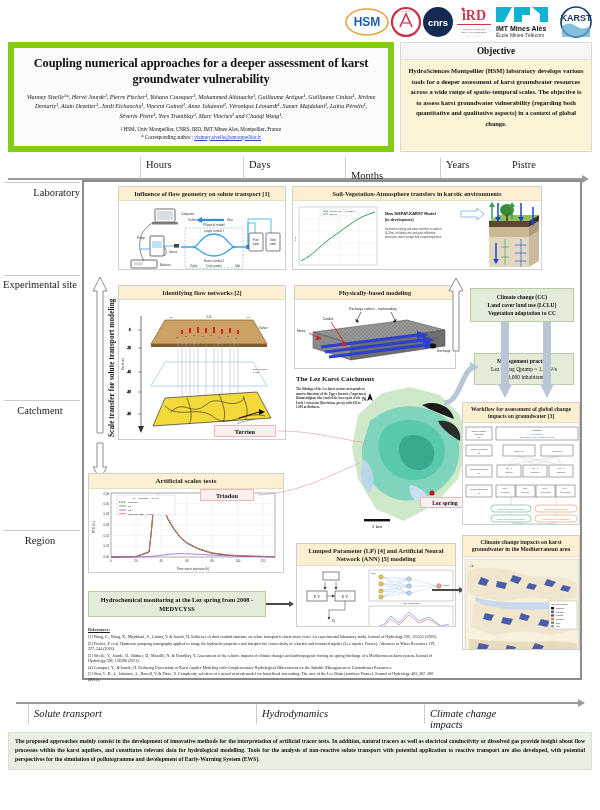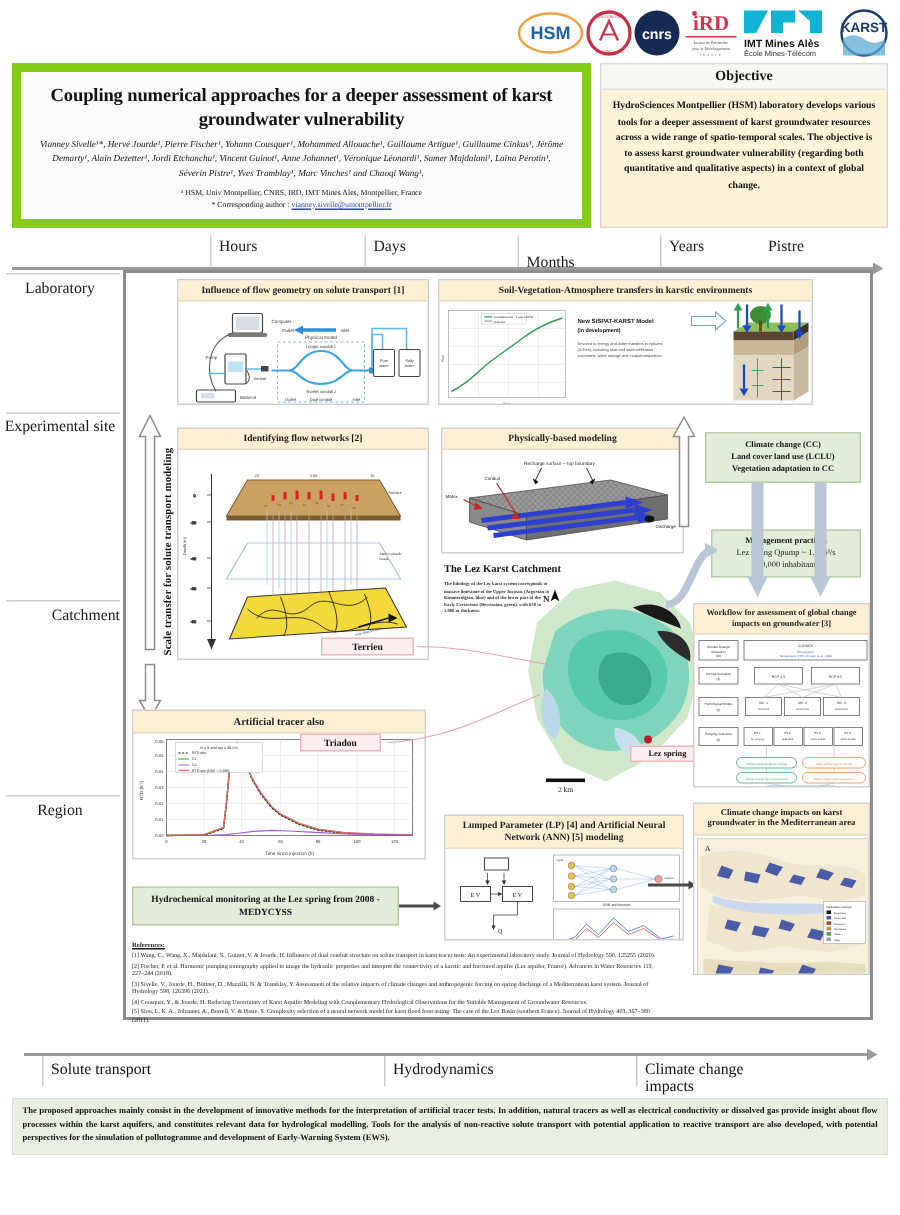--- a/index.html
+++ b/index.html
@@ -114,21 +114,21 @@
     border-left:5px solid #4a4a4a;
   }
 
   .refs {
     position:absolute; font-size:4.05px; line-height:1.44; color:#1a1a1a;
   }
   .refs b { font-size:4.4px; text-decoration:underline; }
   .refs p { margin:0 0 0.5px 0; }
 
   
-  .bottomaxis { position:relative; width:521px; height:30px; }
+  .bottomaxis { position:relative; width:521px; height:30px;font-style:italic; }
   .bcol { position:absolute; font-size:10.5px; }
 
   
   .persp {
     margin:2px 8px 0 8px; border:1px solid #dcdcdc;
   }
   .persphead {
     background:#f7f7f5; border-bottom:1px solid #e2e2e2;
     text-align:center; font-weight:bold; font-size:10px; padding:3px 0;
   }
@@ -226,25 +226,25 @@
   <div class="coldiv" style="left:345px; top:2px; height:21px;"></div>
   <div class="coldiv" style="left:440px; top:2px; height:21px;"></div>
 
   <div class="colhead" style="left:146px; top:4px;">Hours</div>
   <div class="colhead" style="left:249px; top:4px;">Days</div>
   <div class="colhead" style="left:351px; top:4px;margin-top:11px;">Months</div>
   <div class="colhead" style="left:446px; top:4px;">Years</div>
   <div class="colhead" style="left:512px; top:4px;">Pistre</div>
 
   <div class="rowdiv" style="top:27px;"></div>
-  <div class="rowlabel" style="top:32px;">Laboratory</div>
+  <div class="rowlabel" style="top:32px;text-align:right;">Laboratory</div>
   <div class="rowdiv" style="top:120px;"></div>
   <div class="rowlabel" style="top:124px;">Experimental site</div>
   <div class="rowdiv" style="top:245px;"></div>
-  <div class="rowlabel" style="top:250px;text-align:right;">Catchment</div>
+  <div class="rowlabel" style="top:250px;">Catchment</div>
   <div class="rowdiv" style="top:375px;"></div>
   <div class="rowlabel" style="top:380px;">Region</div>
 
   <div class="bigframe" style="left:82px; top:25px; width:500px; height:500px;"></div>
 
   <svg style="position:absolute;left:92px;top:120px;width:16px;height:160px;">
     <polygon points="8,2 15,16 11,16 11,158 5,158 5,16 1,16" fill="#ffffff" stroke="#8d8d8d" stroke-width="1"></polygon>
   </svg>
   <div class="vlabel" style="left:108px; top:122px; height:160px;">Scale transfer for solute transport modeling</div>
 
@@ -647,21 +647,21 @@
           <path d="M48 89 L 48 92"></path>
             <path d="M93 89 L 93 92"></path>
           <path d="M48 99 L 60 101"></path>
             <path d="M93 99 L 84 101"></path>
         </g>
       </svg>
     </div>
   </div>
 
   <div class="card" style="left:88px; top:318px; width:196px; height:100px;">
-    <div class="chead" style="font-size:7px;">Artificial tracer also</div>
+    <div class="chead" style="font-size:7px;">Artificial scales tests</div>
     <div class="cbody">
       <svg width="196" height="87" viewBox="0 0 196 87">
 
         <rect x="22" y="4" width="164" height="64" fill="#fff" stroke="#555" stroke-width="0.5"></rect>
 
         <g stroke="#e0e0e0" stroke-width="0.4">
           <line x1="22" y1="14.7" x2="186" y2="14.7"></line>
             <line x1="22" y1="25.3" x2="186" y2="25.3"></line>
           <line x1="22" y1="36" x2="186" y2="36"></line>
             <line x1="22" y1="46.7" x2="186" y2="46.7"></line>

